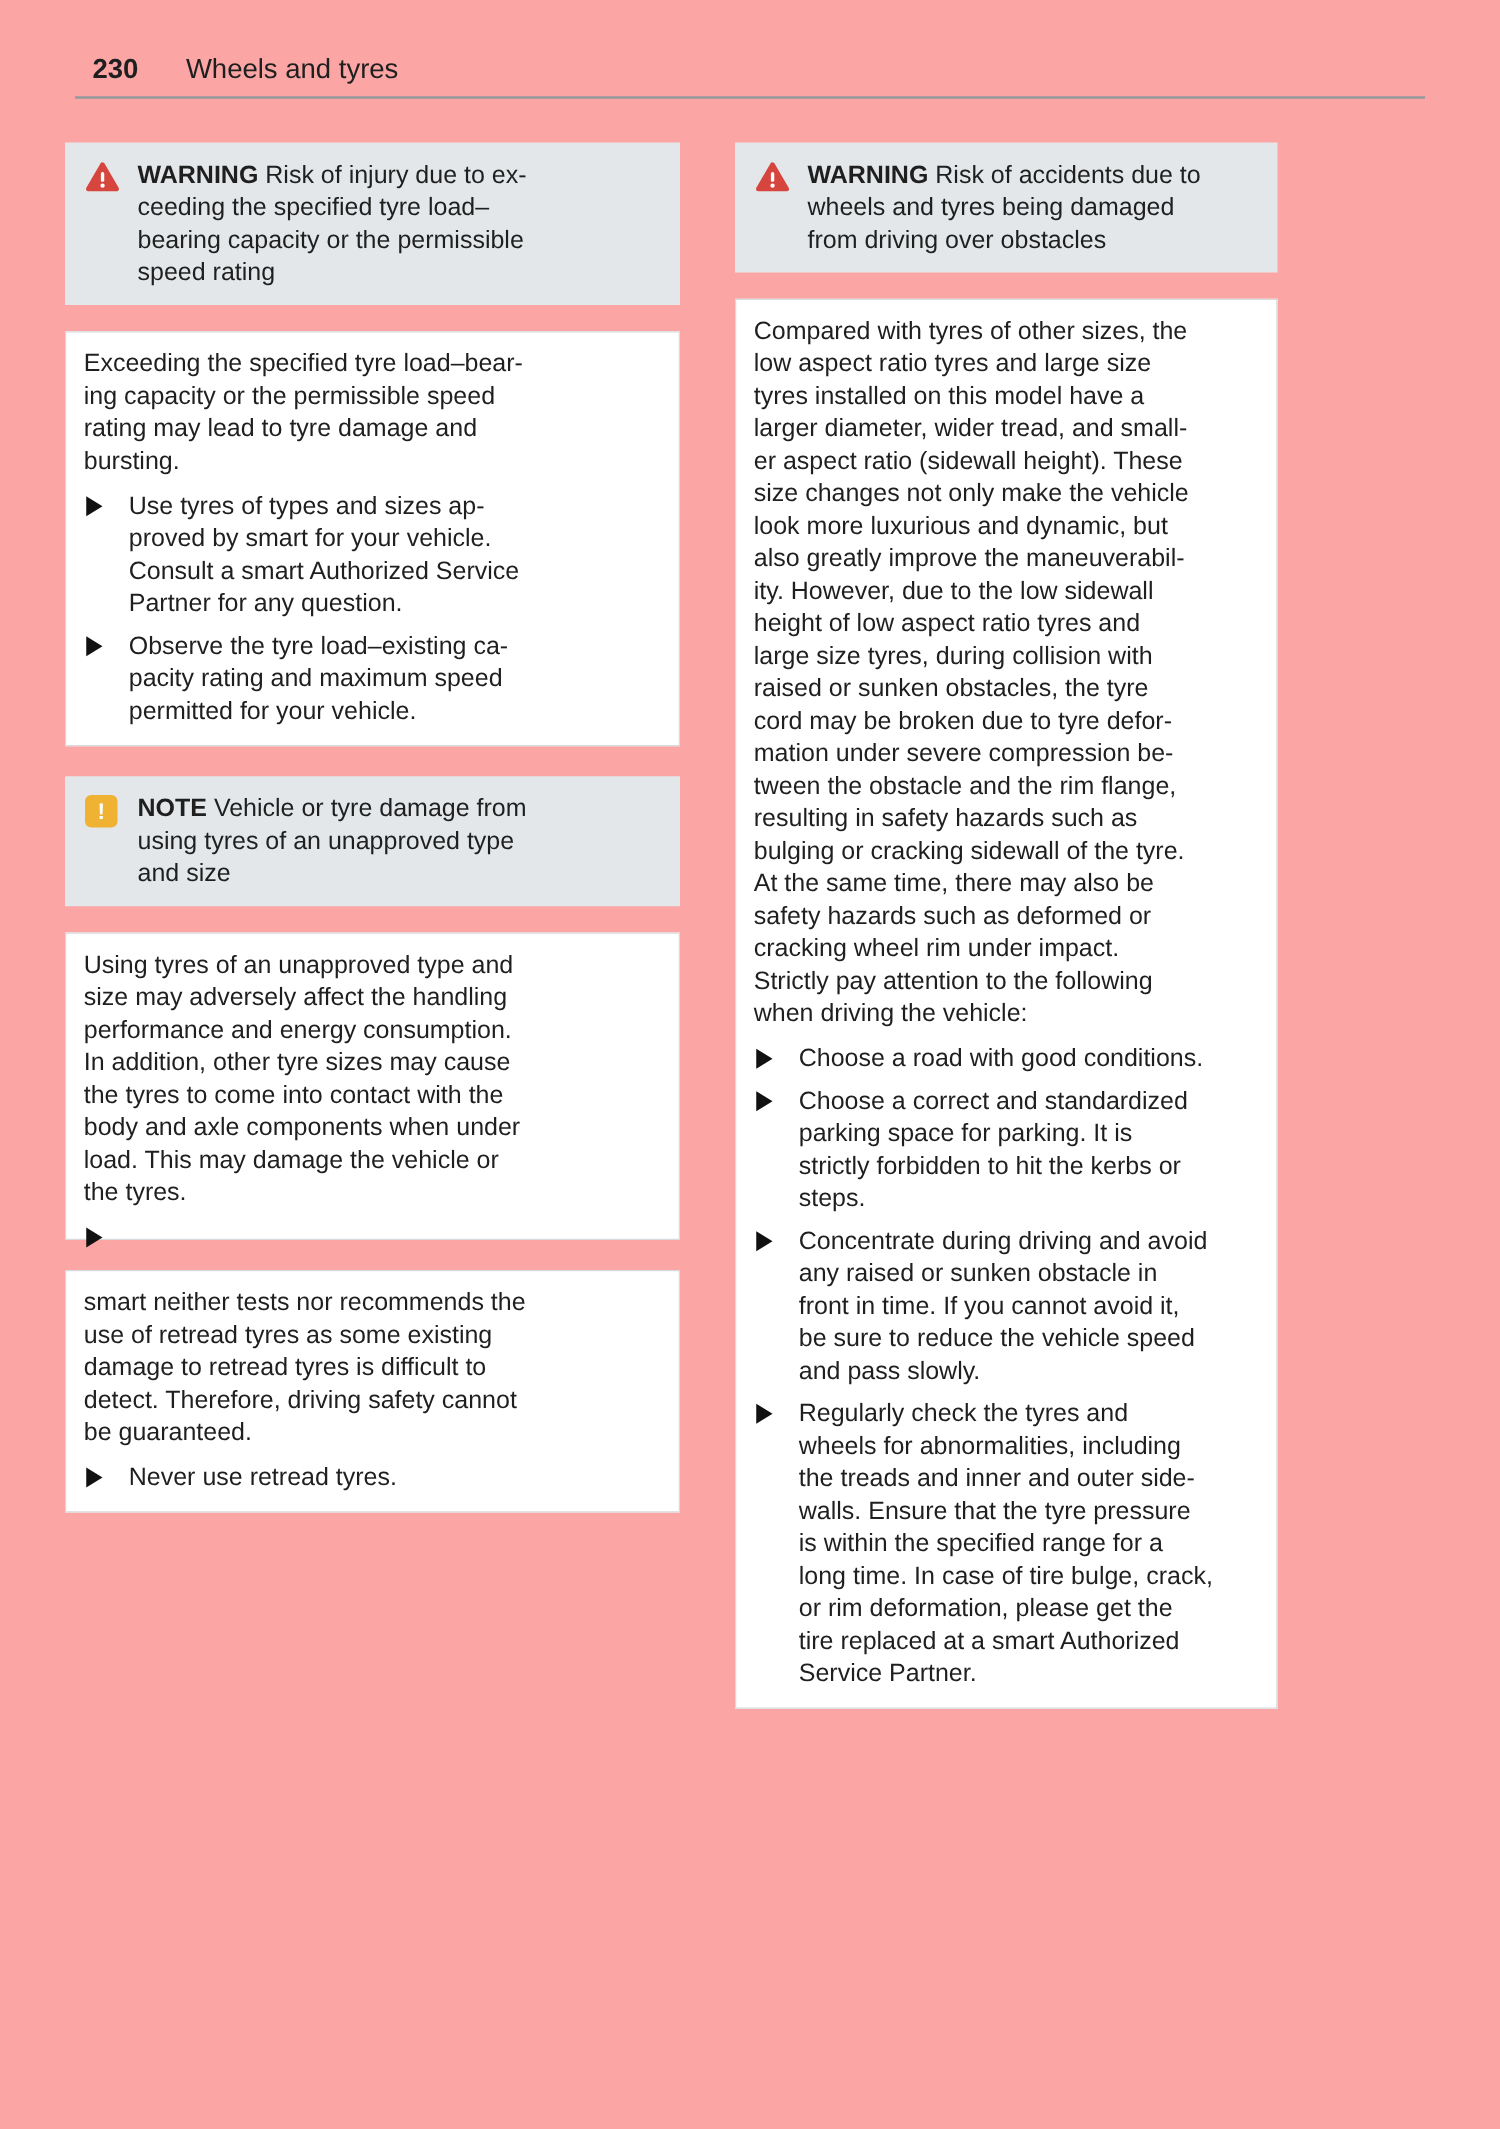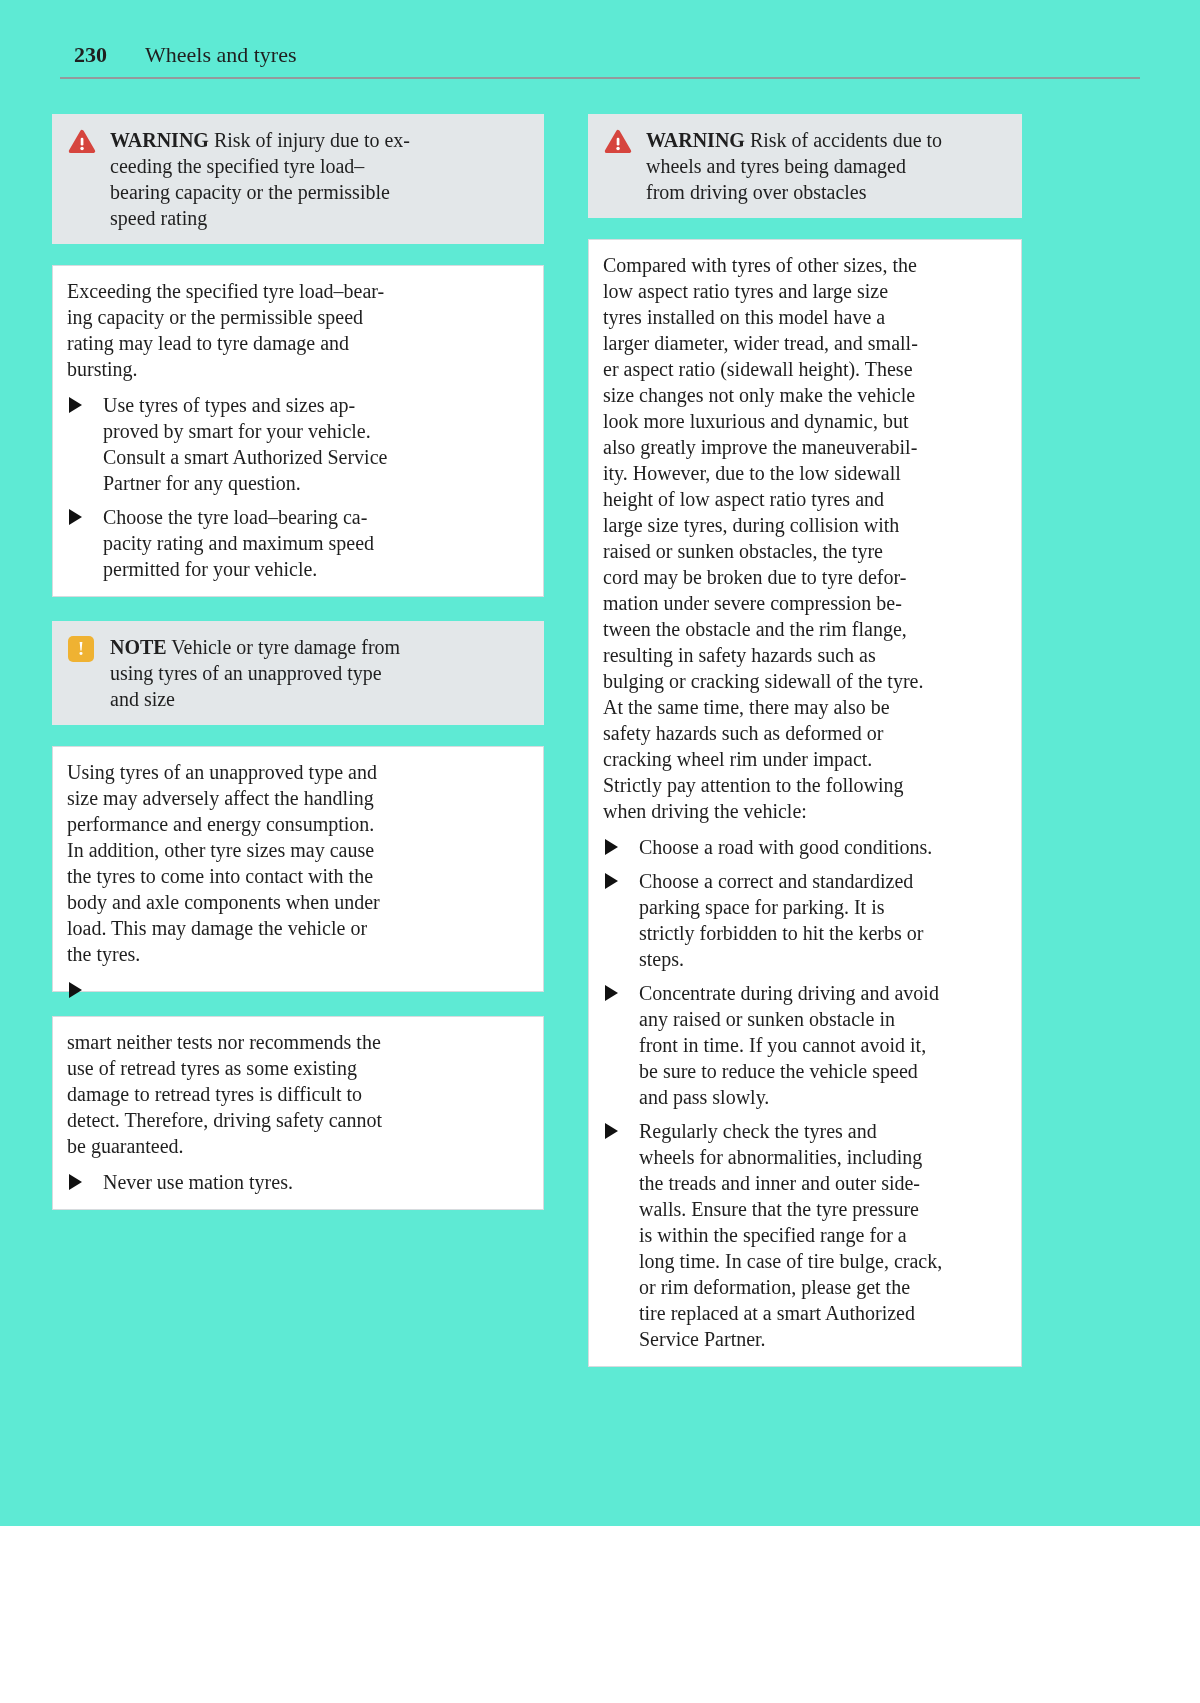--- a/index.html
+++ b/index.html
@@ -1,18 +1,18 @@
 <!DOCTYPE html>
 <html><head>
 <meta charset="utf-8">
 <style>
   html,body{margin:0;padding:0;background:#ffffff;}
   .page{
-    width:1200px;height:1526px;background:#5eead4;overflow:hidden;
-    font-family:Liberation Serif, serif;color:#1f1f1f;position:relative;
+    width:1200px;height:1703px;background:#fca5a5;overflow:hidden;
+    font-family:Liberation Sans, sans-serif;color:#1f1f1f;position:relative;
   }
   
   .page-header{display:flex;align-items:baseline;gap:38px;padding:42px 60px 0 74px;}
   .page-num{font-size:22px;font-weight:bold;}
   .section-title{font-size:22px;font-weight:normal;}
   .header-rule{height:2px;background:#95999c;margin:9px 60px 0 60px;}
   
   .columns{display:flex;align-items:flex-start;gap:44px;padding-left:52px;margin-top:35px;}
   .col-left{width:492px;flex:0 0 492px;}
   .col-right{width:434px;flex:0 0 434px;}
@@ -78,21 +78,21 @@
 bursting.</p>
           <div class="bullet">
             <span class="marker"></span>
             <span class="btext">Use tyres of types and sizes ap-
 proved by smart for your vehicle.
 Consult a smart Authorized Service
 Partner for any question.</span>
           </div>
           <div class="bullet">
             <span class="marker"></span>
-            <span class="btext">Choose the tyre load–bearing ca-
+            <span class="btext">Observe the tyre load–existing ca-
 pacity rating and maximum speed
 permitted for your vehicle.</span>
           </div>
         </div>
       </section>
 
       <section class="adm">
         <div class="adm-header">
           <span class="icon-cell">
             <span class="note-badge"></span>
@@ -118,21 +118,21 @@
 
       <section class="adm">
         <div class="adm-body">
           <p class="para">smart neither tests nor recommends the
 use of retread tyres as some existing
 damage to retread tyres is difficult to
 detect. Therefore, driving safety cannot
 be guaranteed.</p>
           <div class="bullet">
             <span class="marker"></span>
-            <span class="btext">Never use mation tyres.</span>
+            <span class="btext">Never use retread tyres.</span>
           </div>
         </div>
       </section>
 
     </div>
 
     <div class="col-right">
 
       <section class="adm">
         <div class="adm-header">

